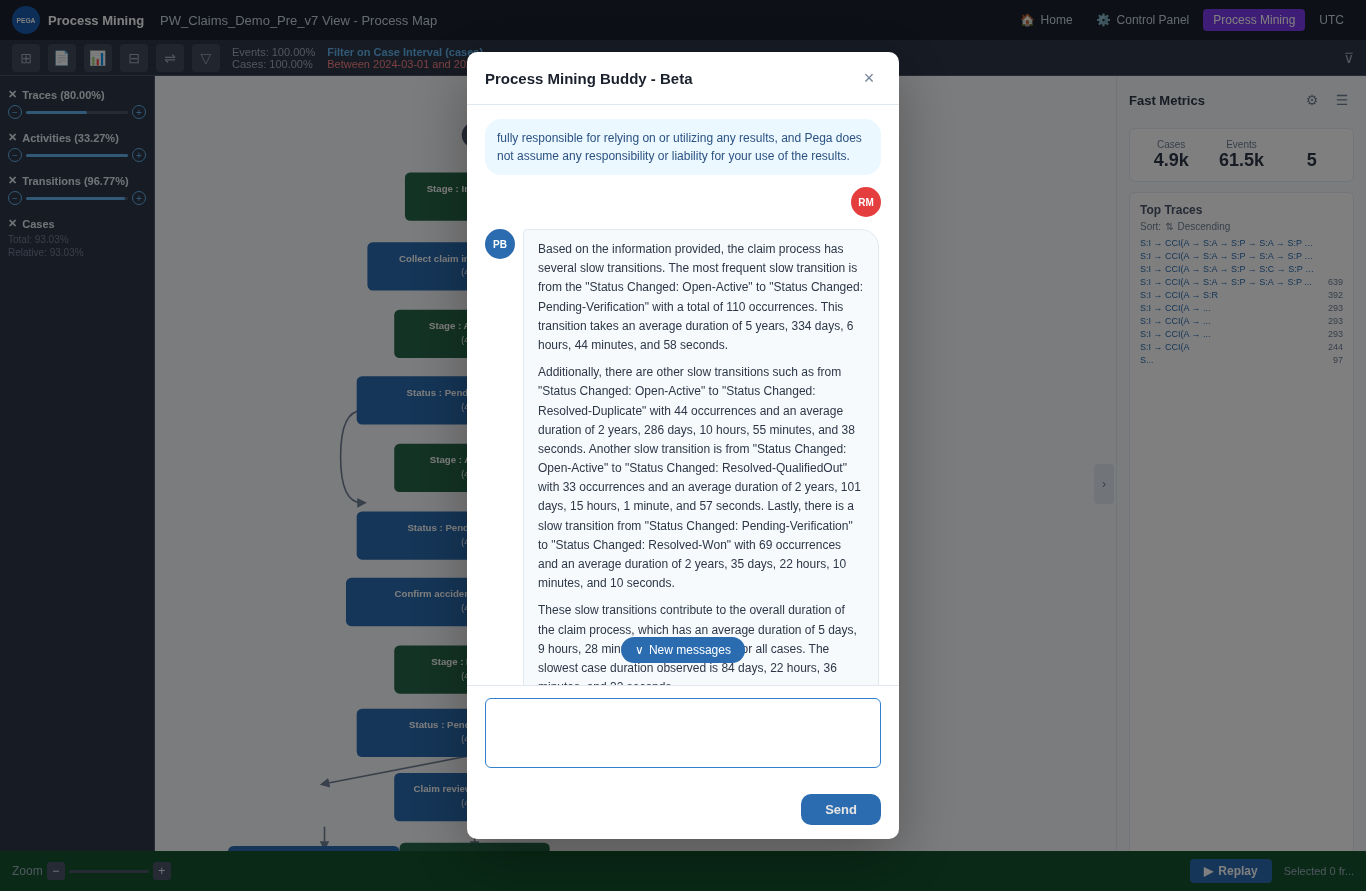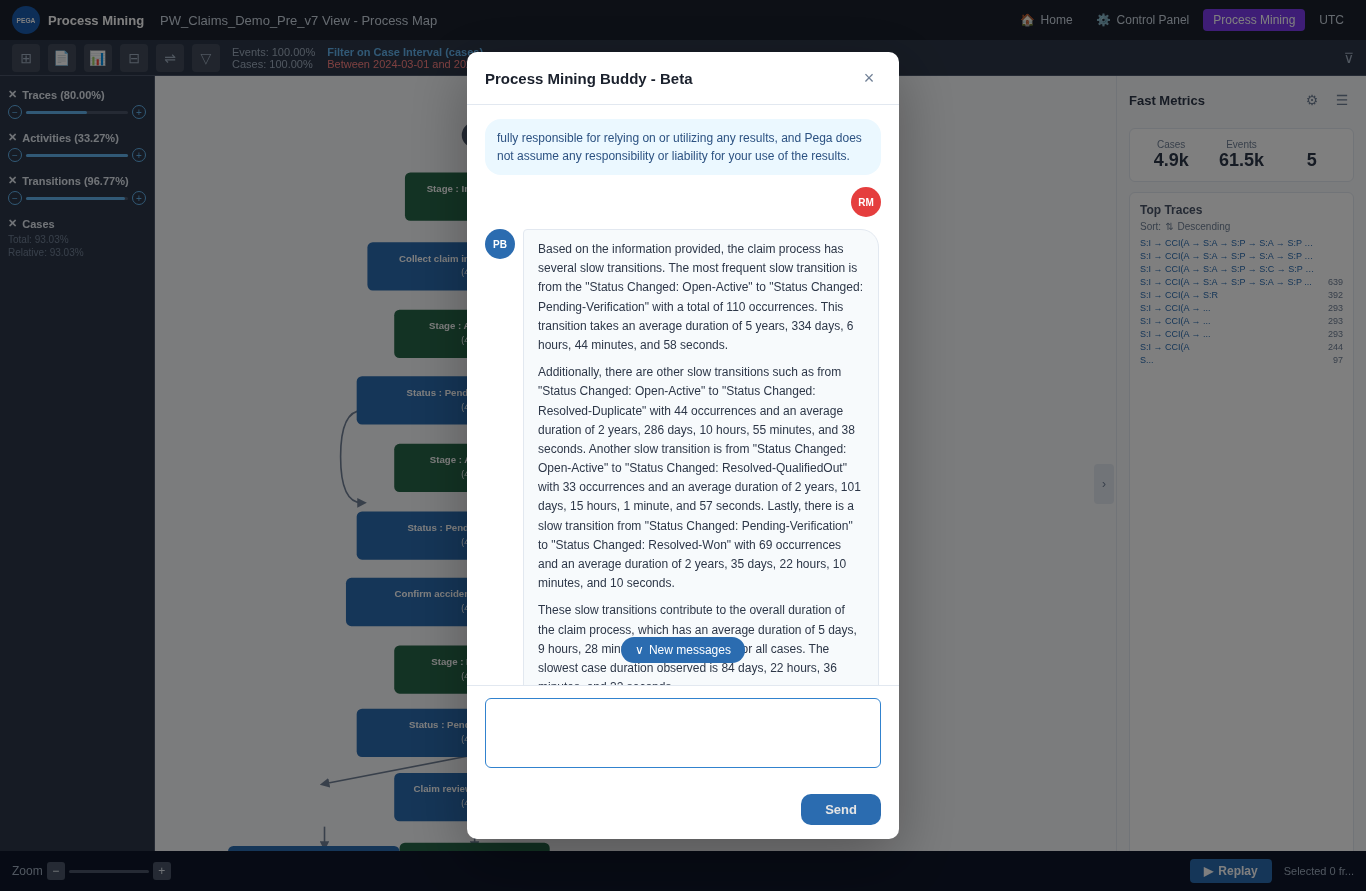--- a/index.html
+++ b/index.html
@@ -299,21 +299,21 @@
       transform: translateY(-50%);
     }
 
     
     .bottom-bar {
       position: absolute;
       bottom: 0;
       left: 0;
       right: 0;
       height: 40px;
-      background: #0f172a;
+      background: #14532d;
       display: flex;
       align-items: center;
       padding: 0 12px;
       gap: 12px;
       z-index: 5;
     }
     .zoom-label {
       color: #a0aec0;
       font-size: 12px;
     }

